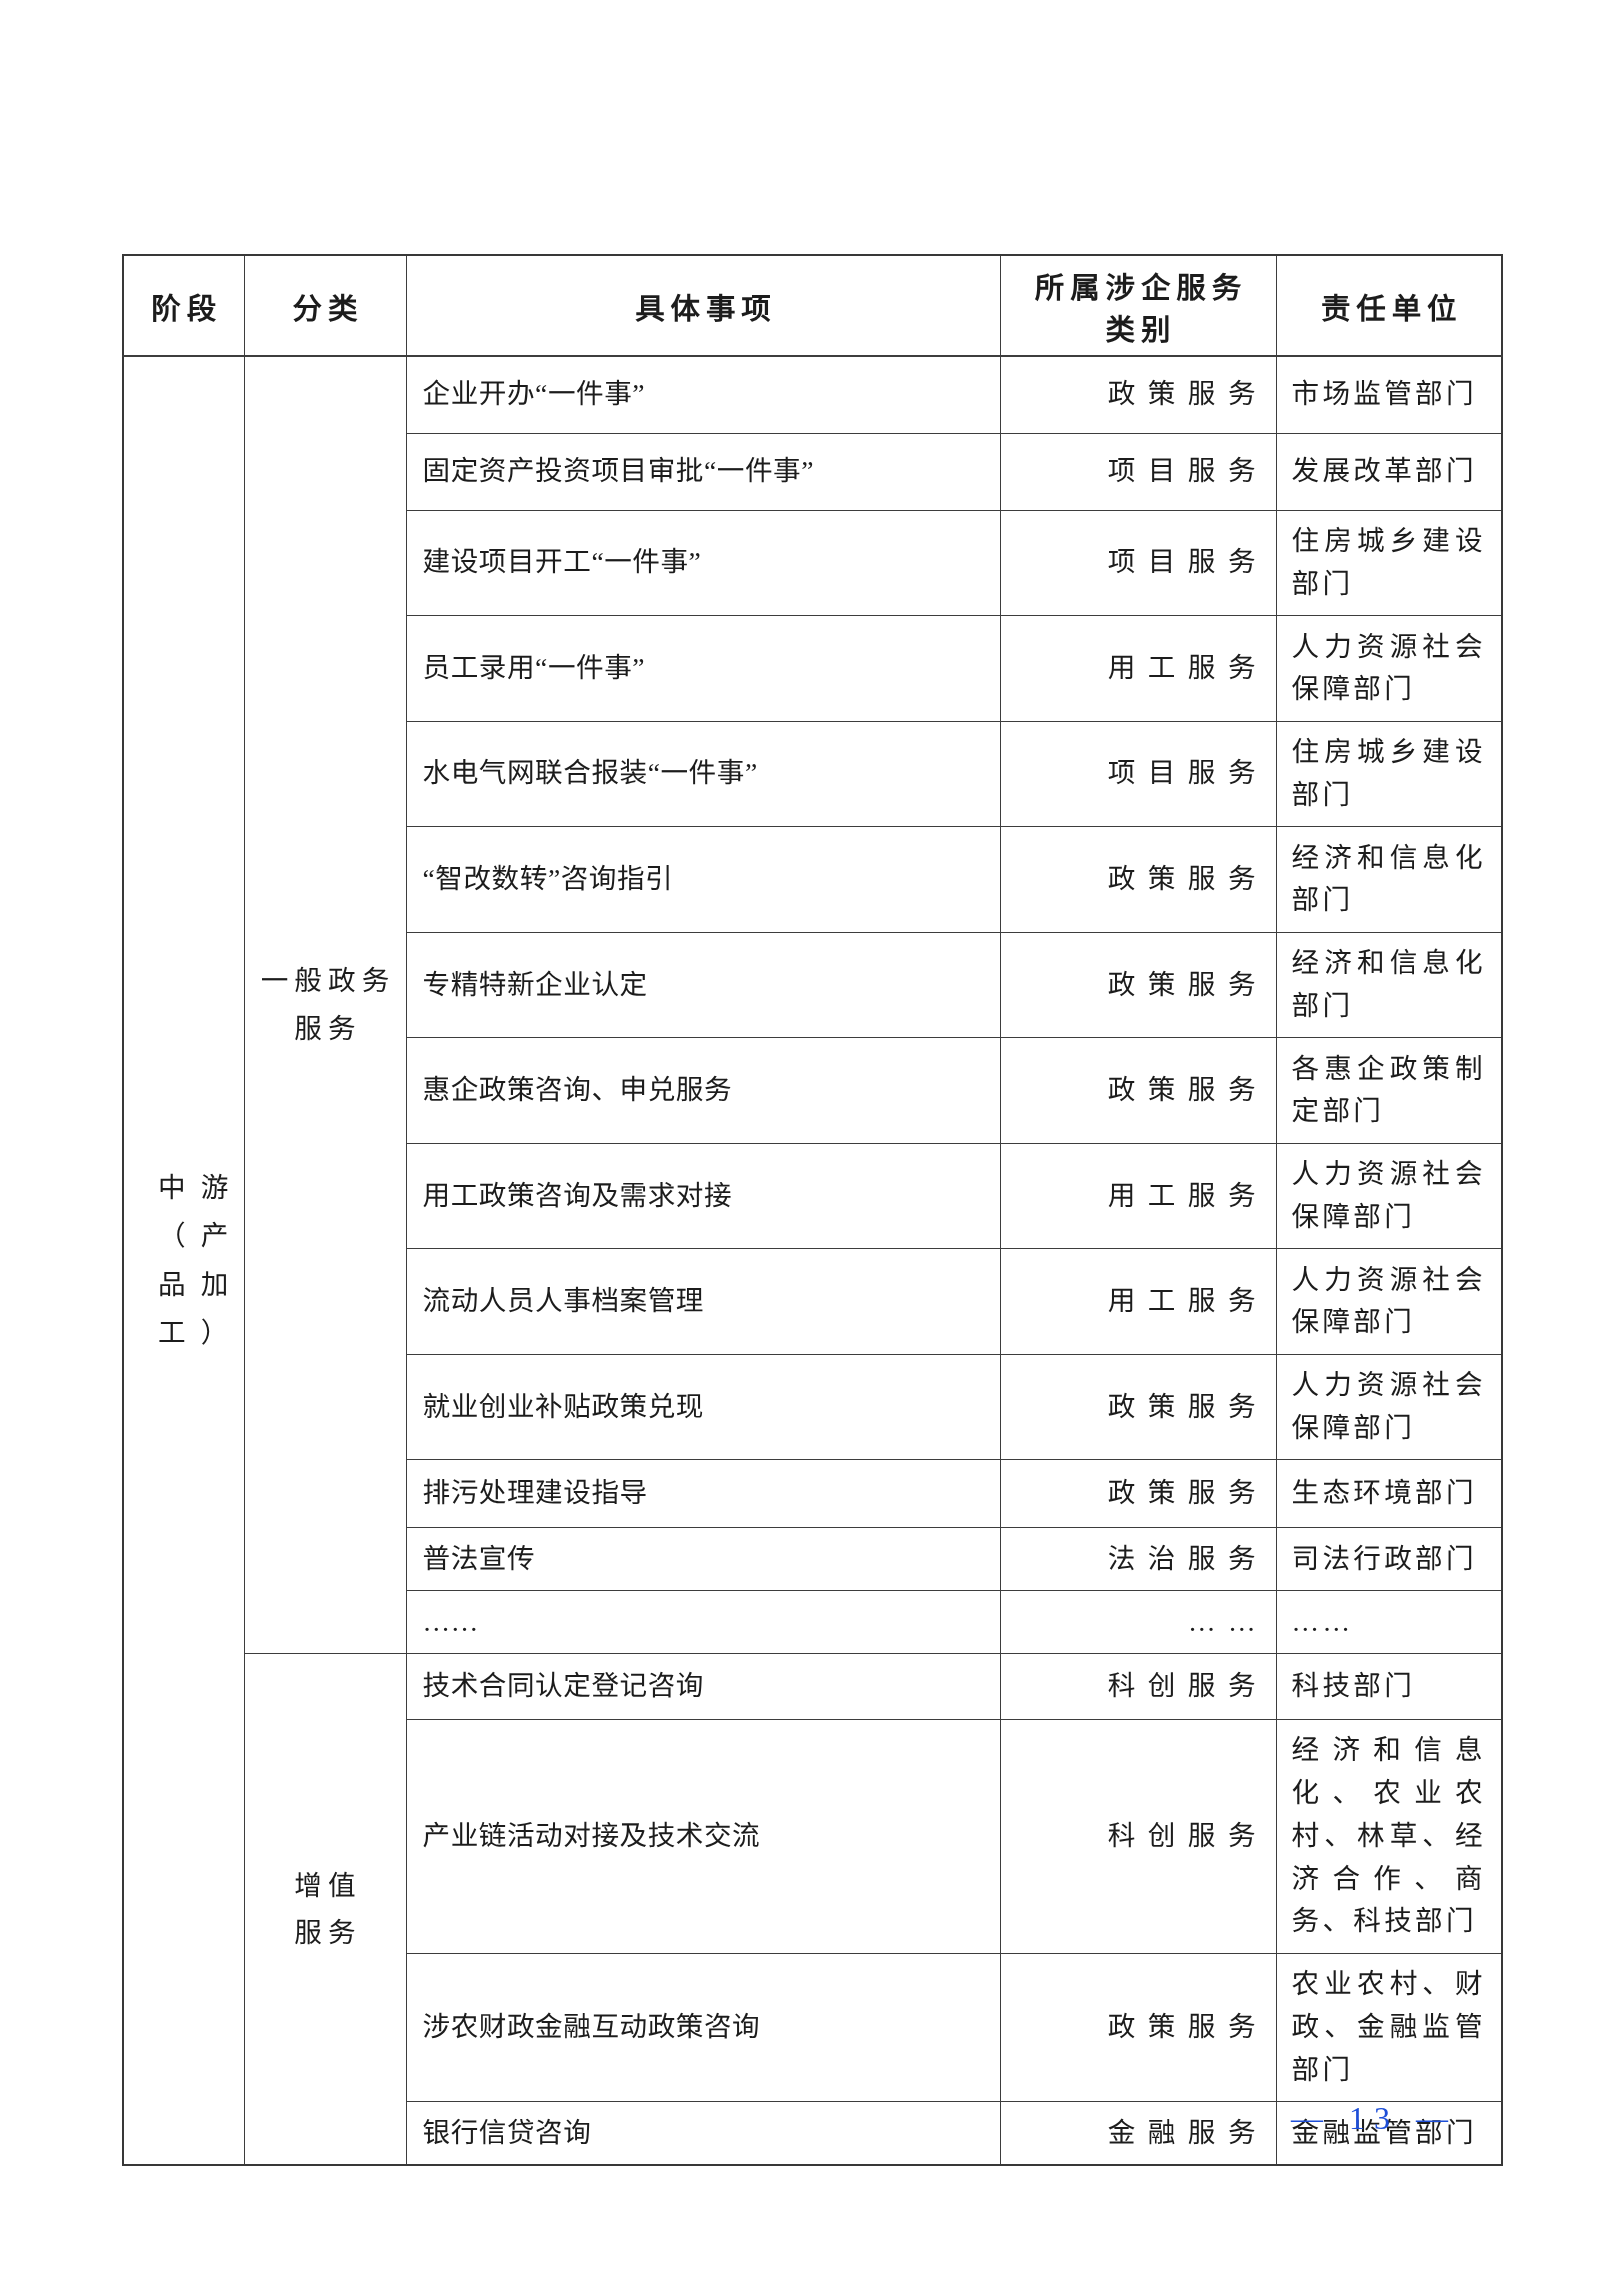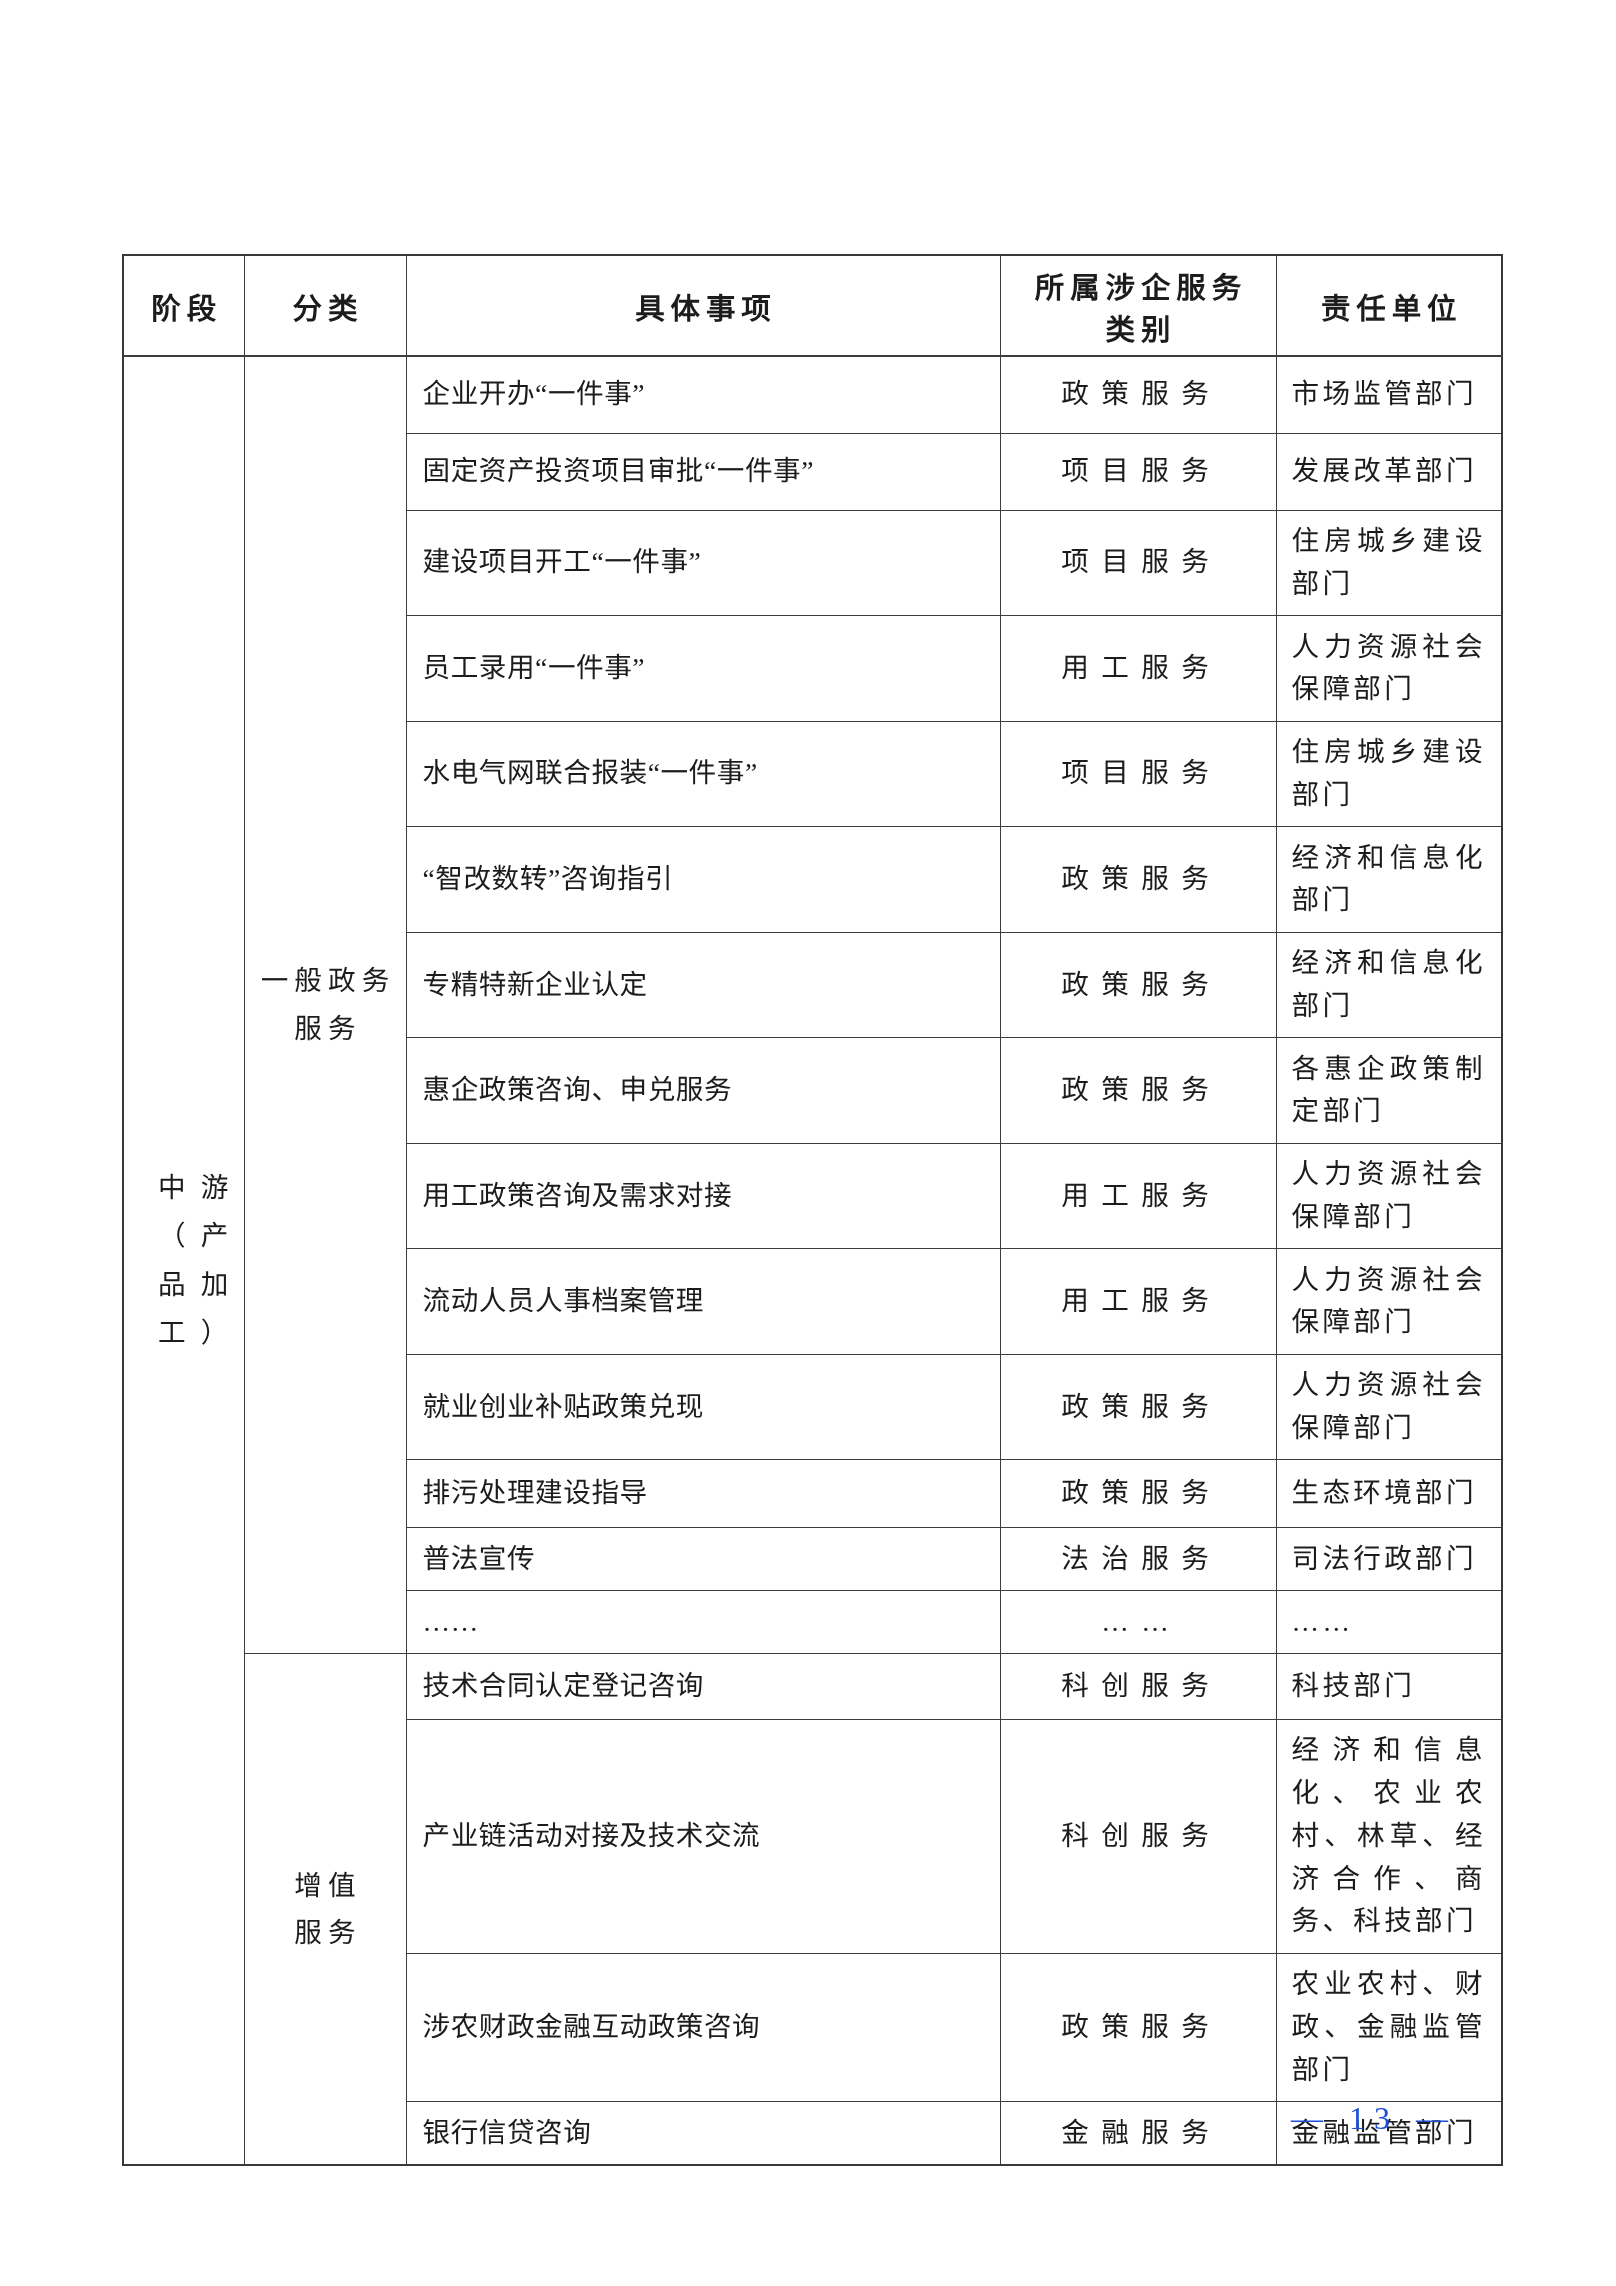--- a/index.html
+++ b/index.html
@@ -54,21 +54,21 @@
     padding-left: 0.22em;
     line-height: 1.72;
   }
   td.cell-item {
     text-align: left;
     padding: 7.6px 13.3px 7.6px 16px;
     letter-spacing: 0.02em;
     line-height: 1.55;
   }
   td.cell-type {
-    text-align: center;
+    text-align: right;
     padding: 7.6px 7.6px 7.6px 14.3px;
     letter-spacing: 0.45em;
     line-height: 1.55;
   }
   td.cell-unit {
     text-align: justify;
     text-justify: inter-ideograph;
     padding: 9.5px 15px 9.5px 15px;
     letter-spacing: 0.12em;
     line-height: 1.55;

